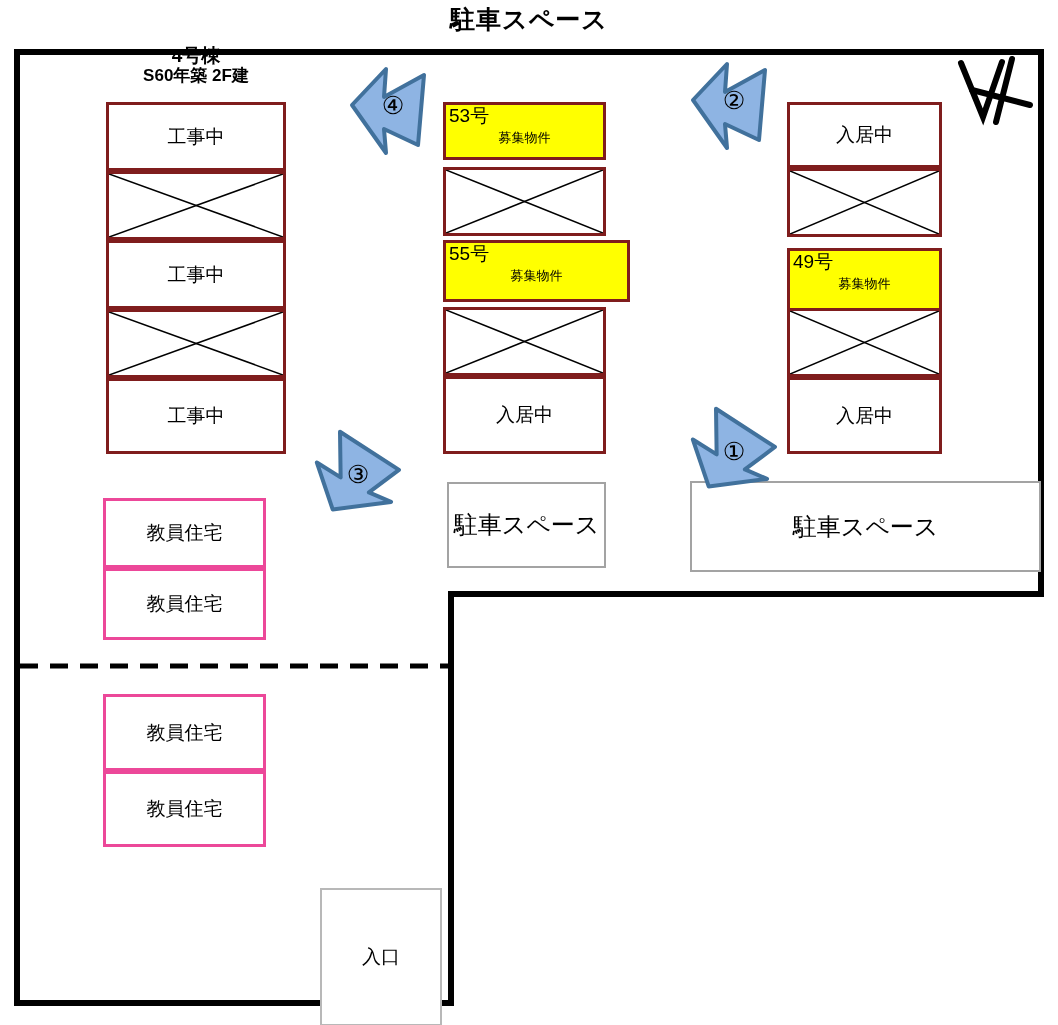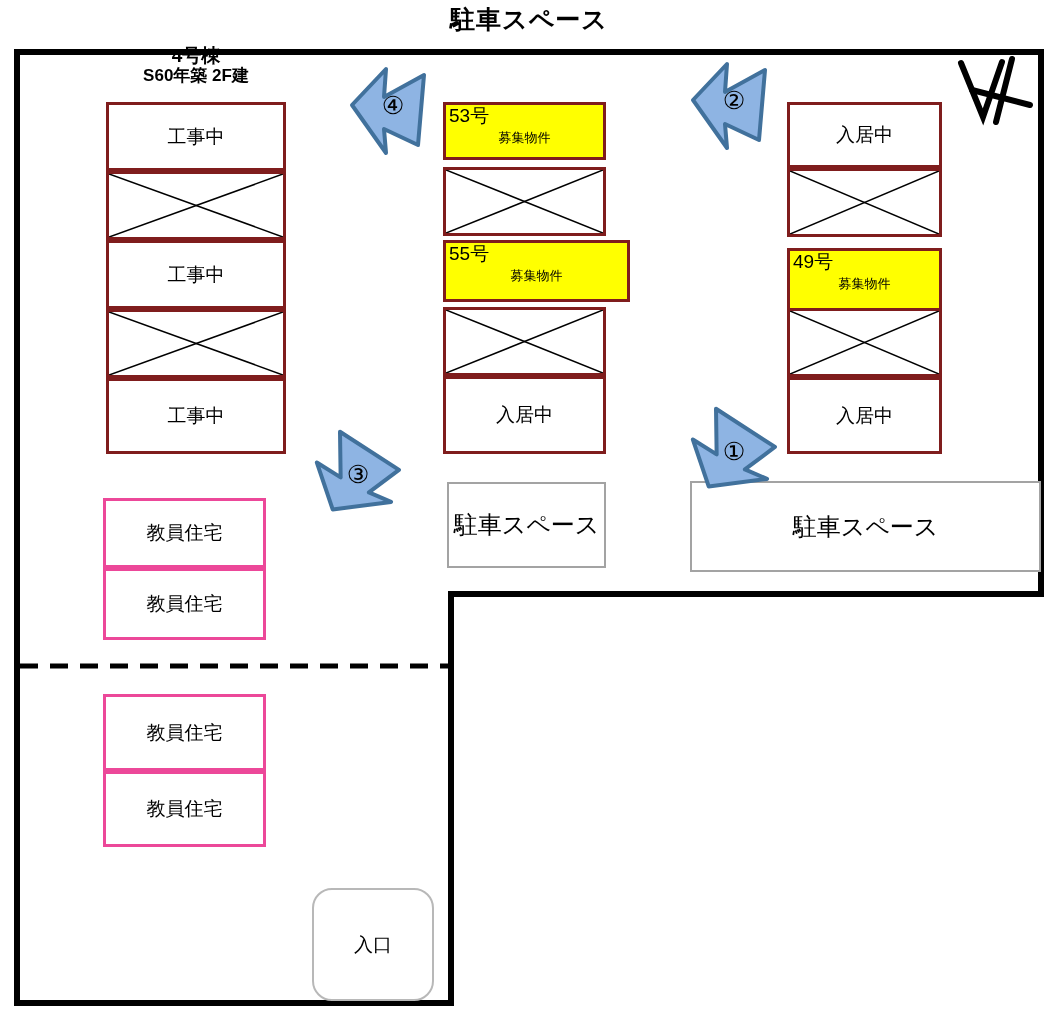--- a/index.html
+++ b/index.html
@@ -246,21 +246,21 @@
     <span>教員住宅</span>
   </div>
 
   <div class="thin-box" style="left:447px; top:482px; width:159px; height:86px;">
     <span>駐車スペース</span>
   </div>
   <div class="thin-box" style="left:690px; top:481px; width:351px; height:91px;">
     <span>駐車スペース</span>
   </div>
 
-  <div class="gray-box" style="left:312px; top:888px; width:122px; height:113px;border-radius:20px;">
+  <div class="gray-box" style="left:320px; top:888px; width:122px; height:138px;">
     <span>入口</span>
   </div>
 
   <div class="marker" style="left:340px; top:57px;">
     <svg width="104" height="104" viewBox="0 0 104 104">
       <path d="M 12 48 L 46 12 L 44 40 L 84 18 L 78 88 L 44 72 L 46 96 Z" fill="#8eb4e3" stroke="#41719c" stroke-width="4" stroke-linejoin="round"></path>
     </svg>
     <span class="marker-num" style="left:30px; top:36px; width:46px;">④</span>
   </div>
 

